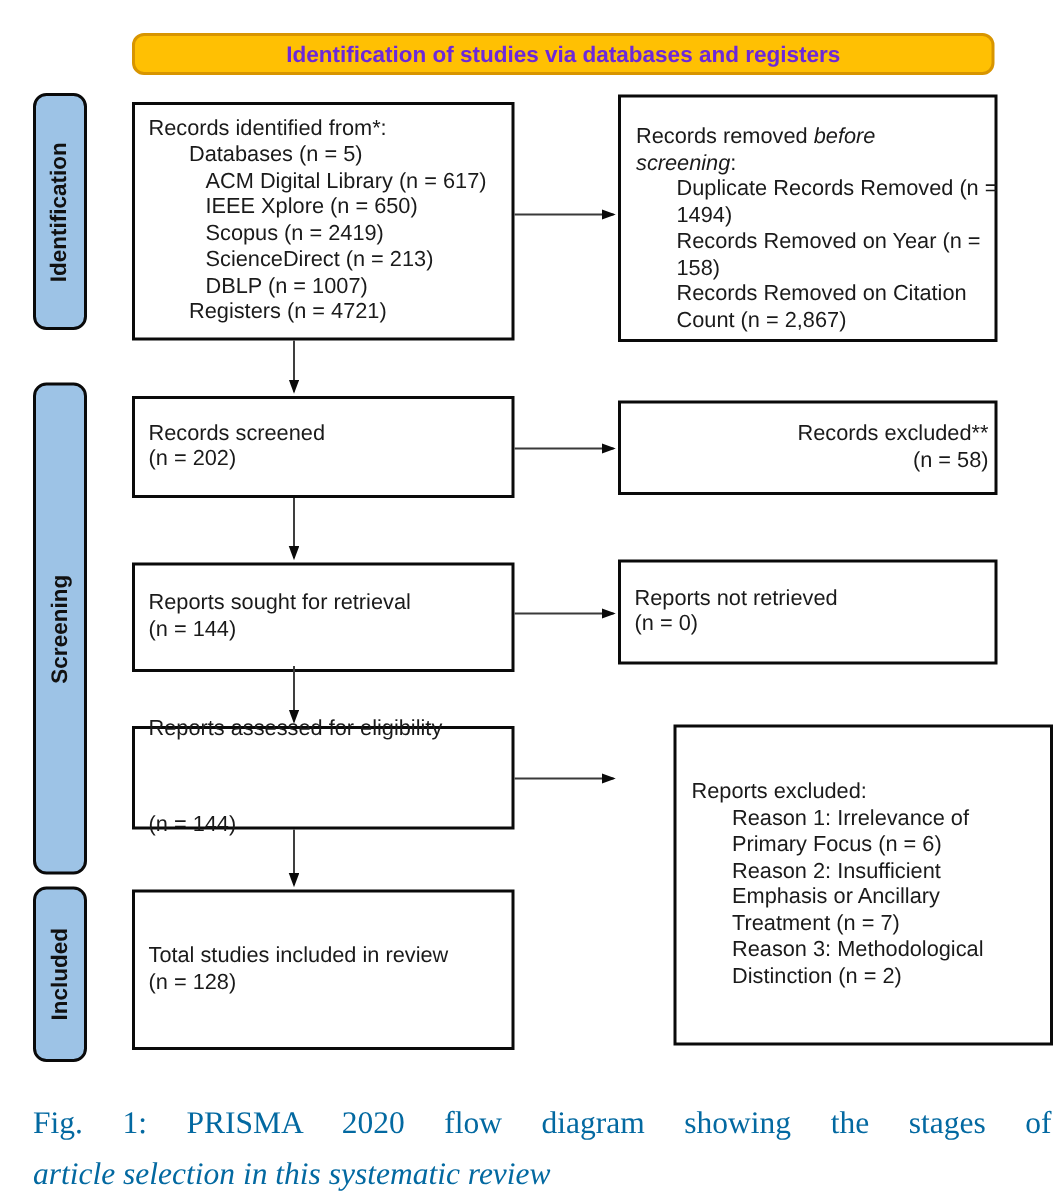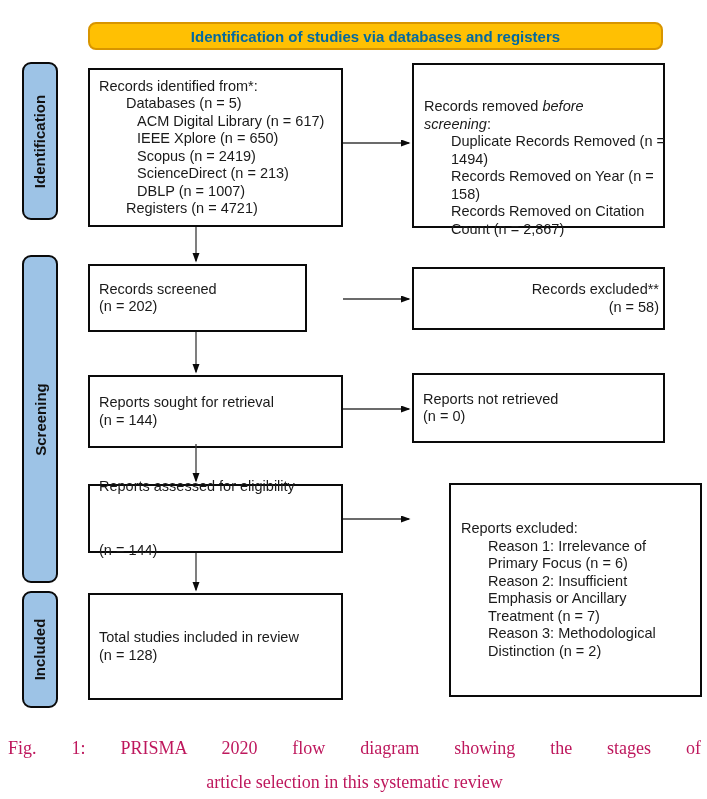--- a/index.html
+++ b/index.html
@@ -13,21 +13,21 @@
   }
   html,body{margin:0;padding:0;background:#ffffff;}
   .page{
     position:relative;width:707px;height:799px;background:#ffffff;overflow:hidden;
     font-family:"Liberation Sans",sans-serif;color:var(--text_color);
   }
   .banner{
     position:absolute;left:88px;top:22px;width:575px;height:28px;box-sizing:border-box;
     background:var(--banner_fill);border:2.5px solid var(--banner_border);border-radius:8px;
     display:flex;align-items:center;justify-content:center;
-    font-size:15px;font-weight:bold;color:#0369a1;
+    font-size:15px;font-weight:bold;color:#6d28d9;
   }
   .stage{
     position:absolute;left:22px;width:36px;box-sizing:border-box;
     background:var(--stage_fill);border:2px solid var(--stage_border);border-radius:9px;
     display:flex;align-items:center;justify-content:center;
   }
   .stage .vtext{
     transform:rotate(-90deg);white-space:nowrap;
     font-size:15px;font-weight:bold;color:#111;
   }
@@ -38,35 +38,35 @@
     position:absolute;box-sizing:border-box;background:#ffffff;
     border:2.5px solid var(--box_border);
     font-size:14.5px;line-height:17.5px;
     display:flex;flex-direction:column;justify-content:center;
     padding-left:9px;padding-right:4px;
   }
   .fbox .ln{white-space:nowrap;}
   .in1{margin-left:27px;}
   .in2{margin-left:38px;}
   .b1{left:88px;top:68px;width:255px;height:159px;}
-  .b2{left:88px;top:264px;width:219px;height:68px;}
+  .b2{left:88px;top:264px;width:255px;height:68px;}
   .b3{left:88px;top:375px;width:255px;height:73px;}
   .b4{left:88px;top:484px;width:255px;height:69px;gap:46px;}
   .b5{left:88px;top:593px;width:255px;height:107px;}
-  .r1{left:412px;top:63px;width:253px;height:165px;justify-content:flex-start;padding-top:33px;padding-left:10px;}
+  .r1{left:412px;top:63px;width:253px;height:165px;justify-content:flex-start;padding-top:18px;padding-left:10px;}
   .r2{left:412px;top:267px;width:253px;height:63px;padding-left:10px;text-align:right;}
   .r3{left:412px;top:373px;width:253px;height:70px;}
   .r4{left:412px;top:483px;width:253px;height:214px;padding-left:10px;margin-left:37px;}
   .arrows{position:absolute;left:0;top:0;width:707px;height:799px;pointer-events:none;}
   .caption{
-    position:absolute;left:8px;right:6px;top:731px;
-    font-family:"Liberation Serif",serif;font-size:18px;line-height:34px;color:#be185d;
+    position:absolute;left:22px;right:6px;top:731px;
+    font-family:"Liberation Serif",serif;font-size:21px;line-height:34px;color:#0369a1;
   }
   .cap-line1{text-align:justify;text-align-last:justify;}
-  .cap-line2{text-align:center;}
+  .cap-line2{text-align:left;font-style:italic;}
   em{font-style:italic;}
 </style>
 </head>
 <body>
 
 <div class="page">
 
   <div class="banner">Identification of studies via databases and registers</div>
 
   <div class="stage stage-identification">

